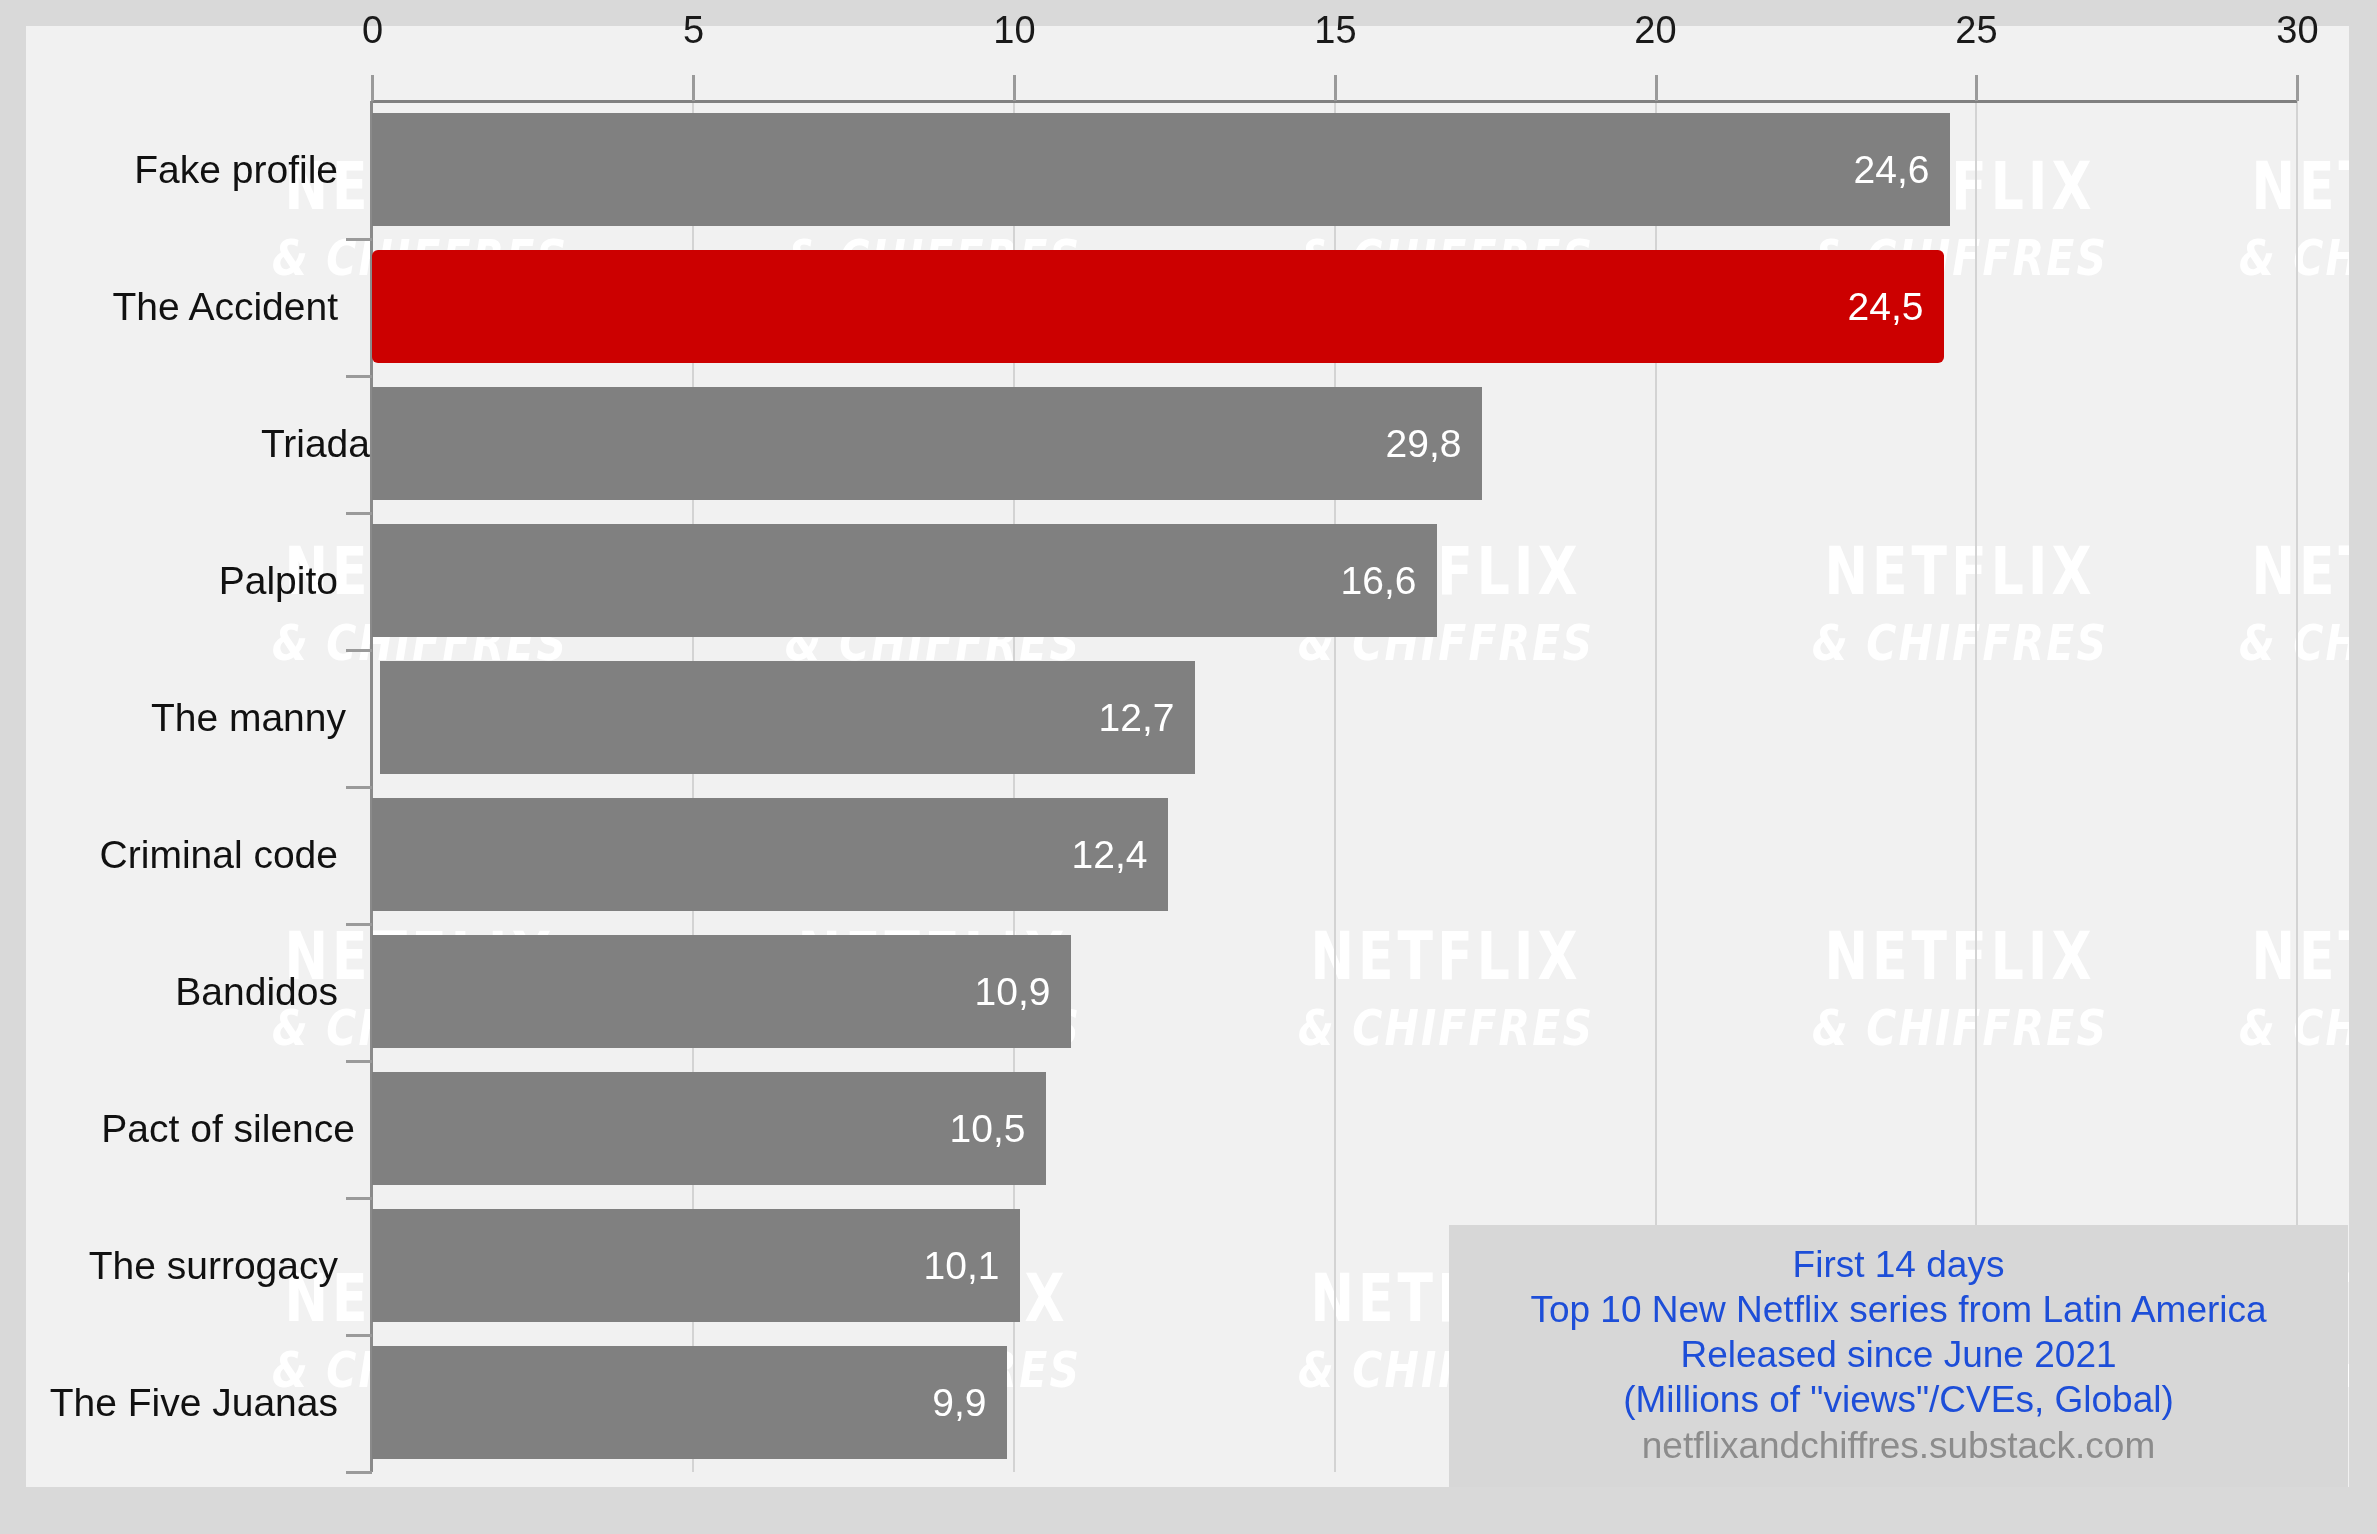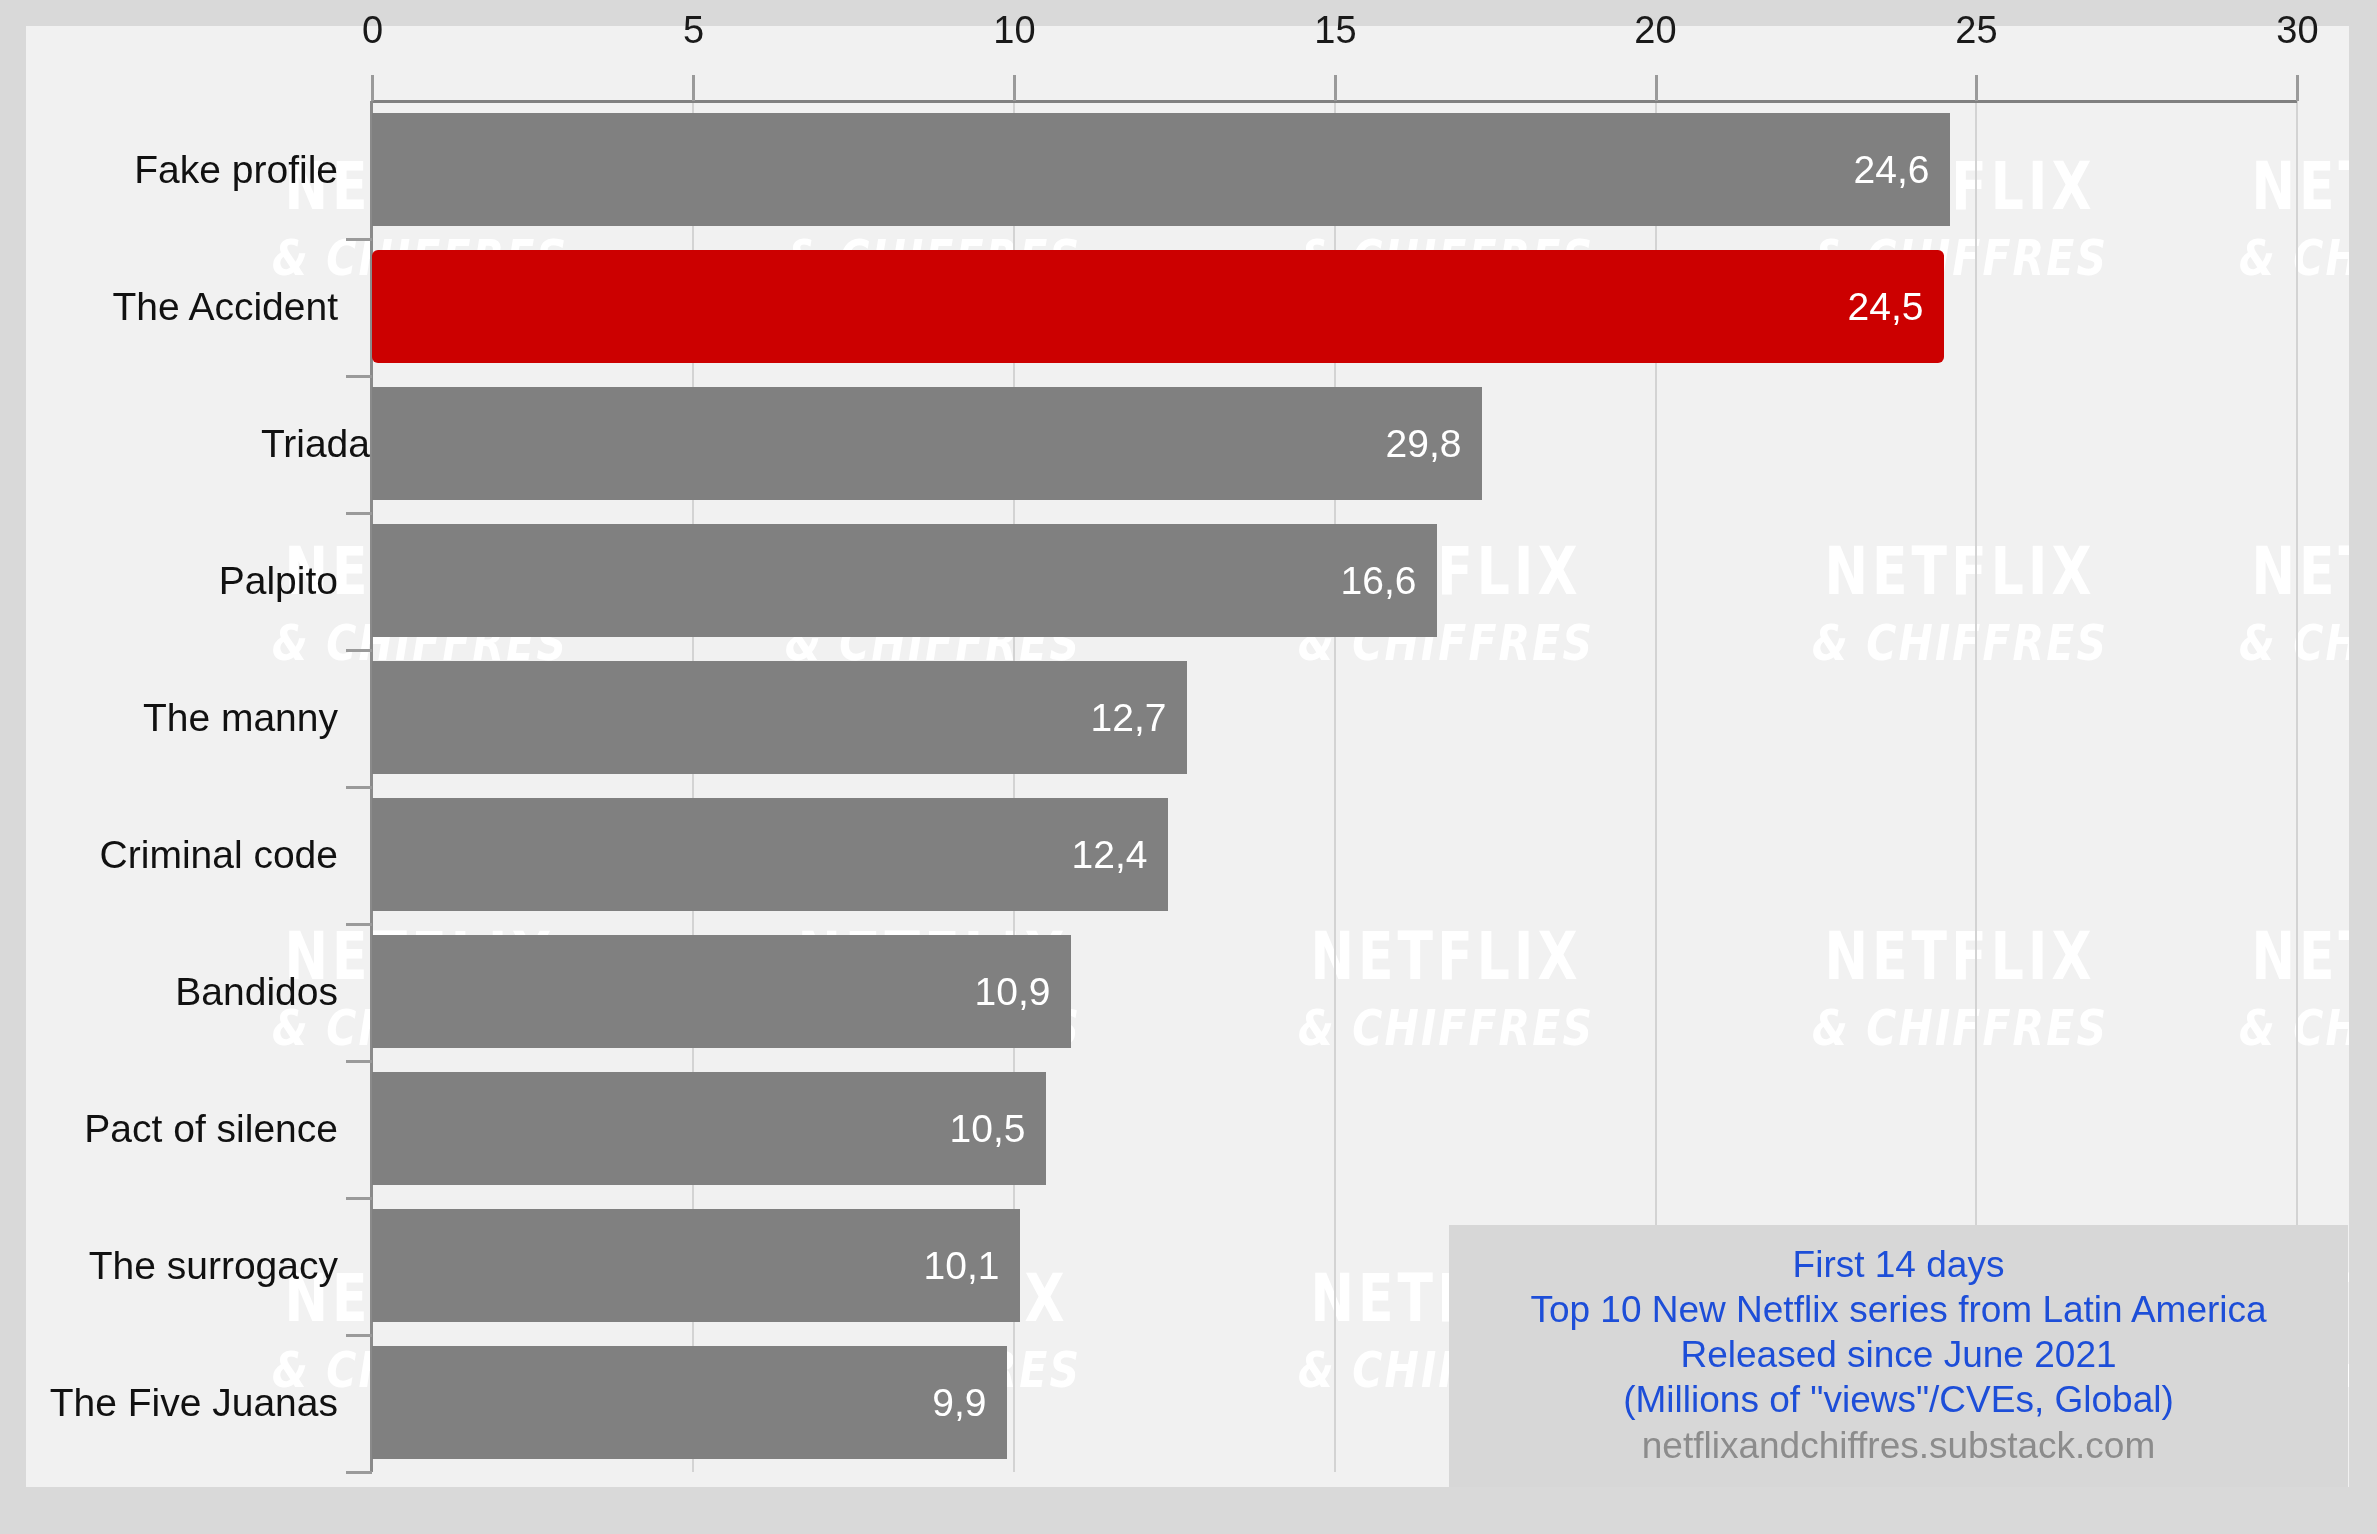--- a/index.html
+++ b/index.html
@@ -301,42 +301,42 @@
         </div>
       </div>
       <div class="ytick" style="top: 375px;"></div>
       <div class="row" style="top: 512px;">
         <div class="cat-label">Palpito</div>
         <div class="bar" style="width: 1065px; background: rgb(128, 128, 128);">
           <span class="bar-value">16,6</span>
         </div>
       </div>
       <div class="ytick" style="top: 512px;"></div>
-      <div class="row" style="top: 649px;">
+      <div class="row" style="top: 649px; margin-left: 8px;">
         <div class="cat-label">The manny</div>
         <div class="bar" style="width: 815px; background: rgb(128, 128, 128);">
           <span class="bar-value">12,7</span>
         </div>
       </div>
       <div class="ytick" style="top: 649px;"></div>
       <div class="row" style="top: 786px; text-align: right;">
         <div class="cat-label">Criminal code</div>
         <div class="bar" style="width: 796px; background: rgb(128, 128, 128);">
           <span class="bar-value">12,4</span>
         </div>
       </div>
       <div class="ytick" style="top: 786px;"></div>
       <div class="row" style="top: 923px;">
         <div class="cat-label">Bandidos</div>
         <div class="bar" style="width: 699px; background: rgb(128, 128, 128);">
           <span class="bar-value">10,9</span>
         </div>
       </div>
       <div class="ytick" style="top: 923px;"></div>
-      <div class="row" style="top: 1060px;">
+      <div class="row" style="top: 1060px; padding-left: 17px;">
         <div class="cat-label">Pact of silence</div>
         <div class="bar" style="width: 674px; background: rgb(128, 128, 128);">
           <span class="bar-value">10,5</span>
         </div>
       </div>
       <div class="ytick" style="top: 1060px;"></div>
       <div class="row" style="top: 1197px;">
         <div class="cat-label">The surrogacy</div>
         <div class="bar" style="width: 648px; background: rgb(128, 128, 128);">
           <span class="bar-value">10,1</span>

